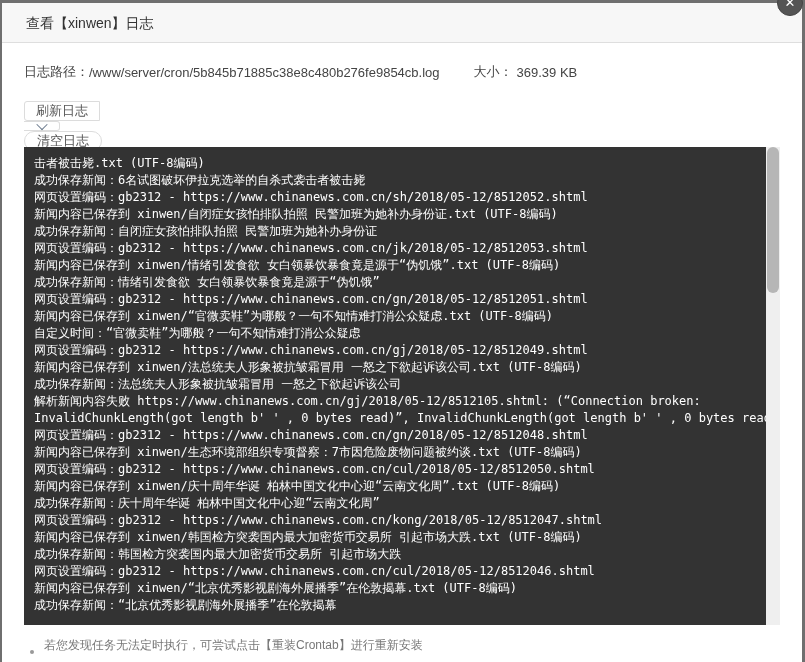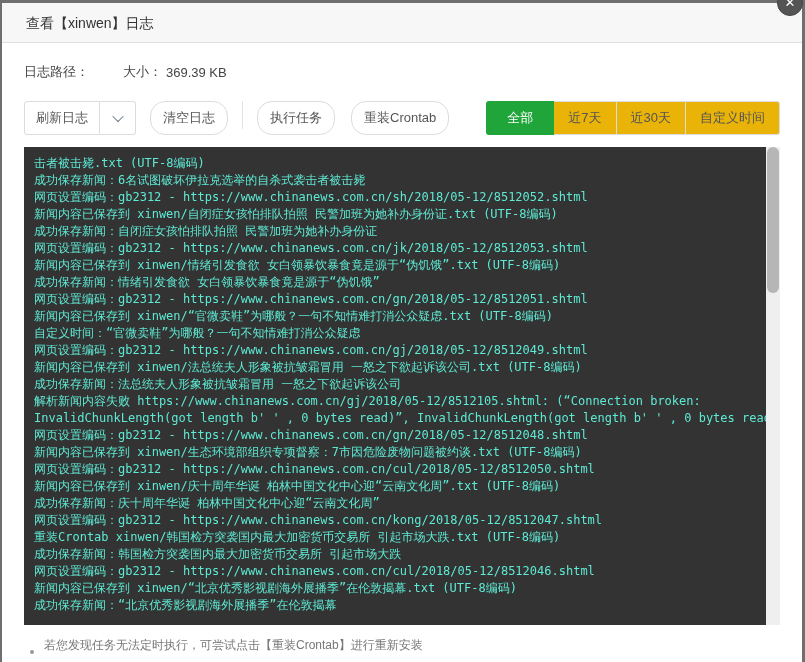--- a/index.html
+++ b/index.html
@@ -24,21 +24,21 @@
     line-height:40px; padding-left:24px;
     font-size:14px; color:#333;
   }
   .meta-row {
     margin:20px 22px 16px 22px; font-size:13px; color:#444;
     display:flex; align-items:center;
   }
   .meta-row .size-label { margin-left:34px; }
   .meta-row .size-value { margin-left:4px; }
   .toolbar {
-    margin:20px 22px 0 22px; display:flex; align-items:flex-start; height:34px;
+    margin:20px 22px 0 22px; display:flex; align-items:flex-start; height:34px;flex-direction:column;
   }
   .btn {
     display:inline-flex; align-items:center; justify-content:center;
     height:34px; padding:0 12px; background:#fff;
     border:1px solid #dcdcdc; border-radius:15px;
     font-size:13px; color:#555; cursor:pointer; white-space:nowrap;
   }
   .split-left { border-radius:3px 0 0 3px; padding:0 11px; }
   .split-right {
     border-radius:0 3px 3px 0; border-left:none; width:36px; padding:0;
@@ -60,21 +60,21 @@
   .seg.last  { border-radius:0 3px 3px 0; }
   .seg.active {
     color:#fff; border-color:transparent;
     border-left:1px solid transparent;
   }
   .terminal {
     margin:12px 22px 0 22px; height:478px; background:#333333;
     position:relative; overflow:hidden;
     padding:8px 26px 0 10px;
     font-family:"DejaVu Sans Mono", monospace;
-    font-size:12px; color:#5eead4;
+    font-size:12px; color:#ffffff;
   }
   .log-line { line-height:17px; white-space:pre; }
   .term-scrollbar {
     position:absolute; top:0; right:0; bottom:0; width:14px; background:#efefef;
   }
   .term-thumb {
     position:absolute; top:0; left:1px; width:12px; height:146px;
     background:#b6b6b6; border-radius:7px;
   }
   .footer-tip {
@@ -90,20 +90,21 @@
 <body>
 
 <div class="dialog">
 
   <div class="close-btn">✕</div>
 
   <div class="titlebar">查看【xinwen】日志</div>
 
   <div class="meta-row">
     <span>日志路径：</span>
+    <span>/www/server/cron/5b845b71885c38e8c480b276fe9854cb.log</span>
     <span class="size-label">大小：</span>
     <span class="size-value">369.39 KB</span>
   </div>
 
   <div class="toolbar">
     <button class="btn split-left">刷新日志</button>
     <button class="btn split-right">
       <span class="chevron"></span>
     </button>
     <span class="gap14"></span>
@@ -138,21 +139,21 @@
         <div class="log-line">新闻内容已保存到 xinwen/法总统夫人形象被抗皱霜冒用 一怒之下欲起诉该公司.txt (UTF-8编码)</div>
         <div class="log-line">成功保存新闻：法总统夫人形象被抗皱霜冒用 一怒之下欲起诉该公司</div>
         <div class="log-line">解析新闻内容失败 https://www.chinanews.com.cn/gj/2018/05-12/8512105.shtml: (“Connection broken:</div>
         <div class="log-line">InvalidChunkLength(got length b' ' , 0 bytes read)”, InvalidChunkLength(got length b' ' , 0 bytes read))</div>
         <div class="log-line">网页设置编码：gb2312 - https://www.chinanews.com.cn/gn/2018/05-12/8512048.shtml</div>
         <div class="log-line">新闻内容已保存到 xinwen/生态环境部组织专项督察：7市因危险废物问题被约谈.txt (UTF-8编码)</div>
         <div class="log-line">网页设置编码：gb2312 - https://www.chinanews.com.cn/cul/2018/05-12/8512050.shtml</div>
         <div class="log-line">新闻内容已保存到 xinwen/庆十周年华诞 柏林中国文化中心迎“云南文化周”.txt (UTF-8编码)</div>
         <div class="log-line">成功保存新闻：庆十周年华诞 柏林中国文化中心迎“云南文化周”</div>
         <div class="log-line">网页设置编码：gb2312 - https://www.chinanews.com.cn/kong/2018/05-12/8512047.shtml</div>
-        <div class="log-line">重装Crontab xinwen/韩国检方突袭国内最大加密货币交易所 引起市场大跌.txt (UTF-8编码)</div>
+        <div class="log-line">新闻内容已保存到 xinwen/韩国检方突袭国内最大加密货币交易所 引起市场大跌.txt (UTF-8编码)</div>
         <div class="log-line">成功保存新闻：韩国检方突袭国内最大加密货币交易所 引起市场大跌</div>
         <div class="log-line">网页设置编码：gb2312 - https://www.chinanews.com.cn/cul/2018/05-12/8512046.shtml</div>
         <div class="log-line">新闻内容已保存到 xinwen/“北京优秀影视剧海外展播季”在伦敦揭幕.txt (UTF-8编码)</div>
         <div class="log-line">成功保存新闻：“北京优秀影视剧海外展播季”在伦敦揭幕</div>
       </div>
     <div class="term-scrollbar">
       <div class="term-thumb"></div>
     </div>
   </div>
 

